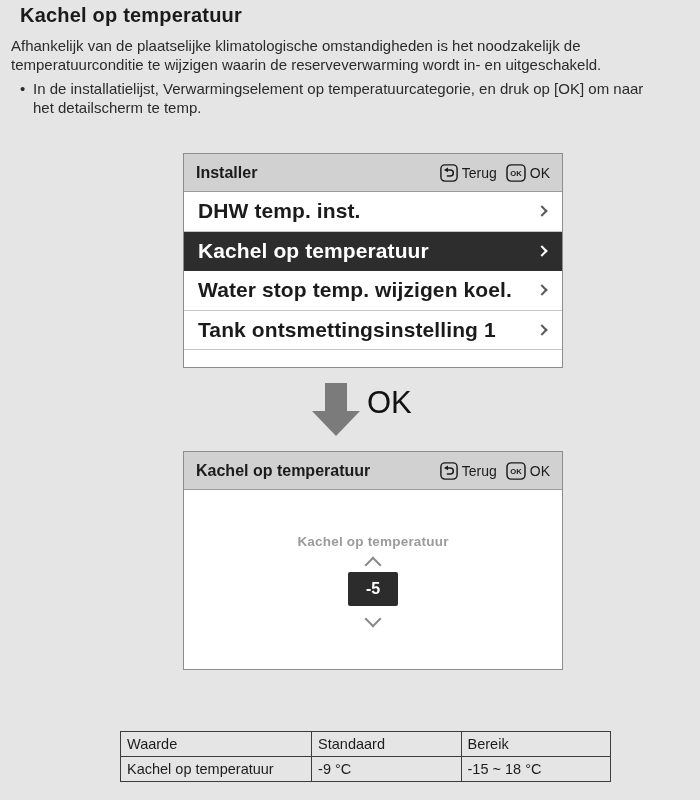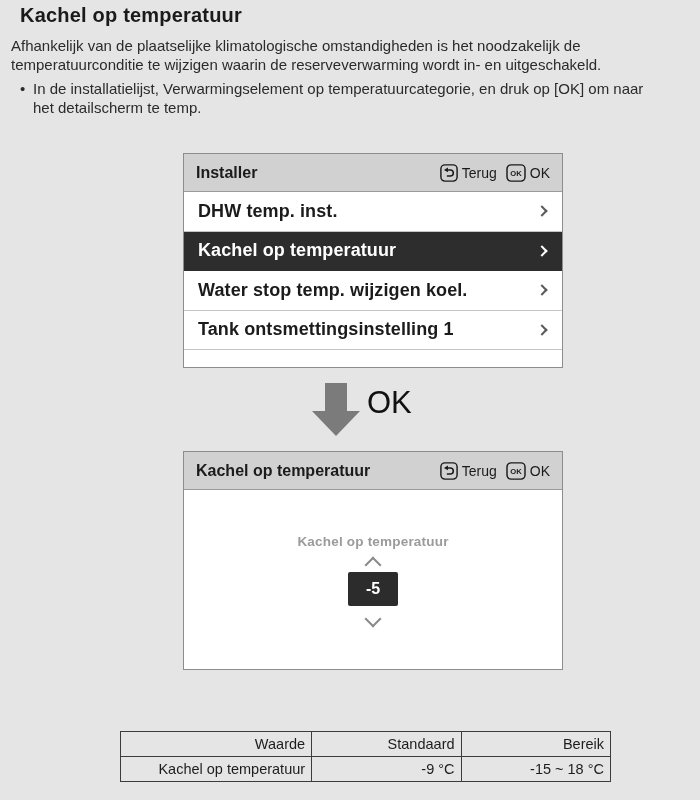--- a/index.html
+++ b/index.html
@@ -34,21 +34,21 @@
   }
   .screen-title { flex:1; font-weight:bold; font-size:16px; color:#1b1b1b; }
   .hdr-controls { display:flex; align-items:center; }
   .hdr-btn { display:flex; align-items:center; gap:4px; font-size:14px; color:#1b1b1b; }
   .hdr-btn + .hdr-btn { margin-left:9px; }
   .hdr-btn svg { display:block; }
 
   .menu-row {
     height:39.5px; display:flex; align-items:center;
     padding:0 14px; border-bottom:1px solid #c6c6c6;
-    font-size:18px; font-weight:bold; color:#1b1b1b; background:#fff;
+    font-size:21px; font-weight:bold; color:#1b1b1b; background:#fff;
   }
   .menu-row .row-label { flex:1; letter-spacing:.1px; }
   .menu-row.selected { background:#2d2d2d; color:#fff; border-bottom-color:#2d2d2d; }
   .chev {
     width:8px; height:8px; border-top:2px solid #5a5a5a; border-right:2px solid #5a5a5a;
     transform:rotate(45deg); margin-right:2px;
   }
   .menu-row.selected .chev { border-color:#fff; }
 
   
@@ -75,21 +75,21 @@
     position:absolute; left:367px; top:387px;
     font-size:31px; color:#111; line-height:1;
   }
 
   
   .spec-table {
     position:absolute; left:120px; top:731px; width:491px;
     border-collapse:collapse; font-size:14.5px; color:#1d1d1d;
   }
   .spec-table th, .spec-table td {
-    border:1.5px solid #3c3c3c; text-align:right; font-weight:normal;
+    border:1.5px solid #3c3c3c; text-align:left; font-weight:normal;
     height:25px; padding:0 6px;
   }
   .col-w { width:39%; } .col-s { width:30.5%; } .col-b { width:30.5%; }
 </style>
 </head>
 <body>
 
 <div class="page">
 
   <div class="doc-title">Kachel op temperatuur</div>

